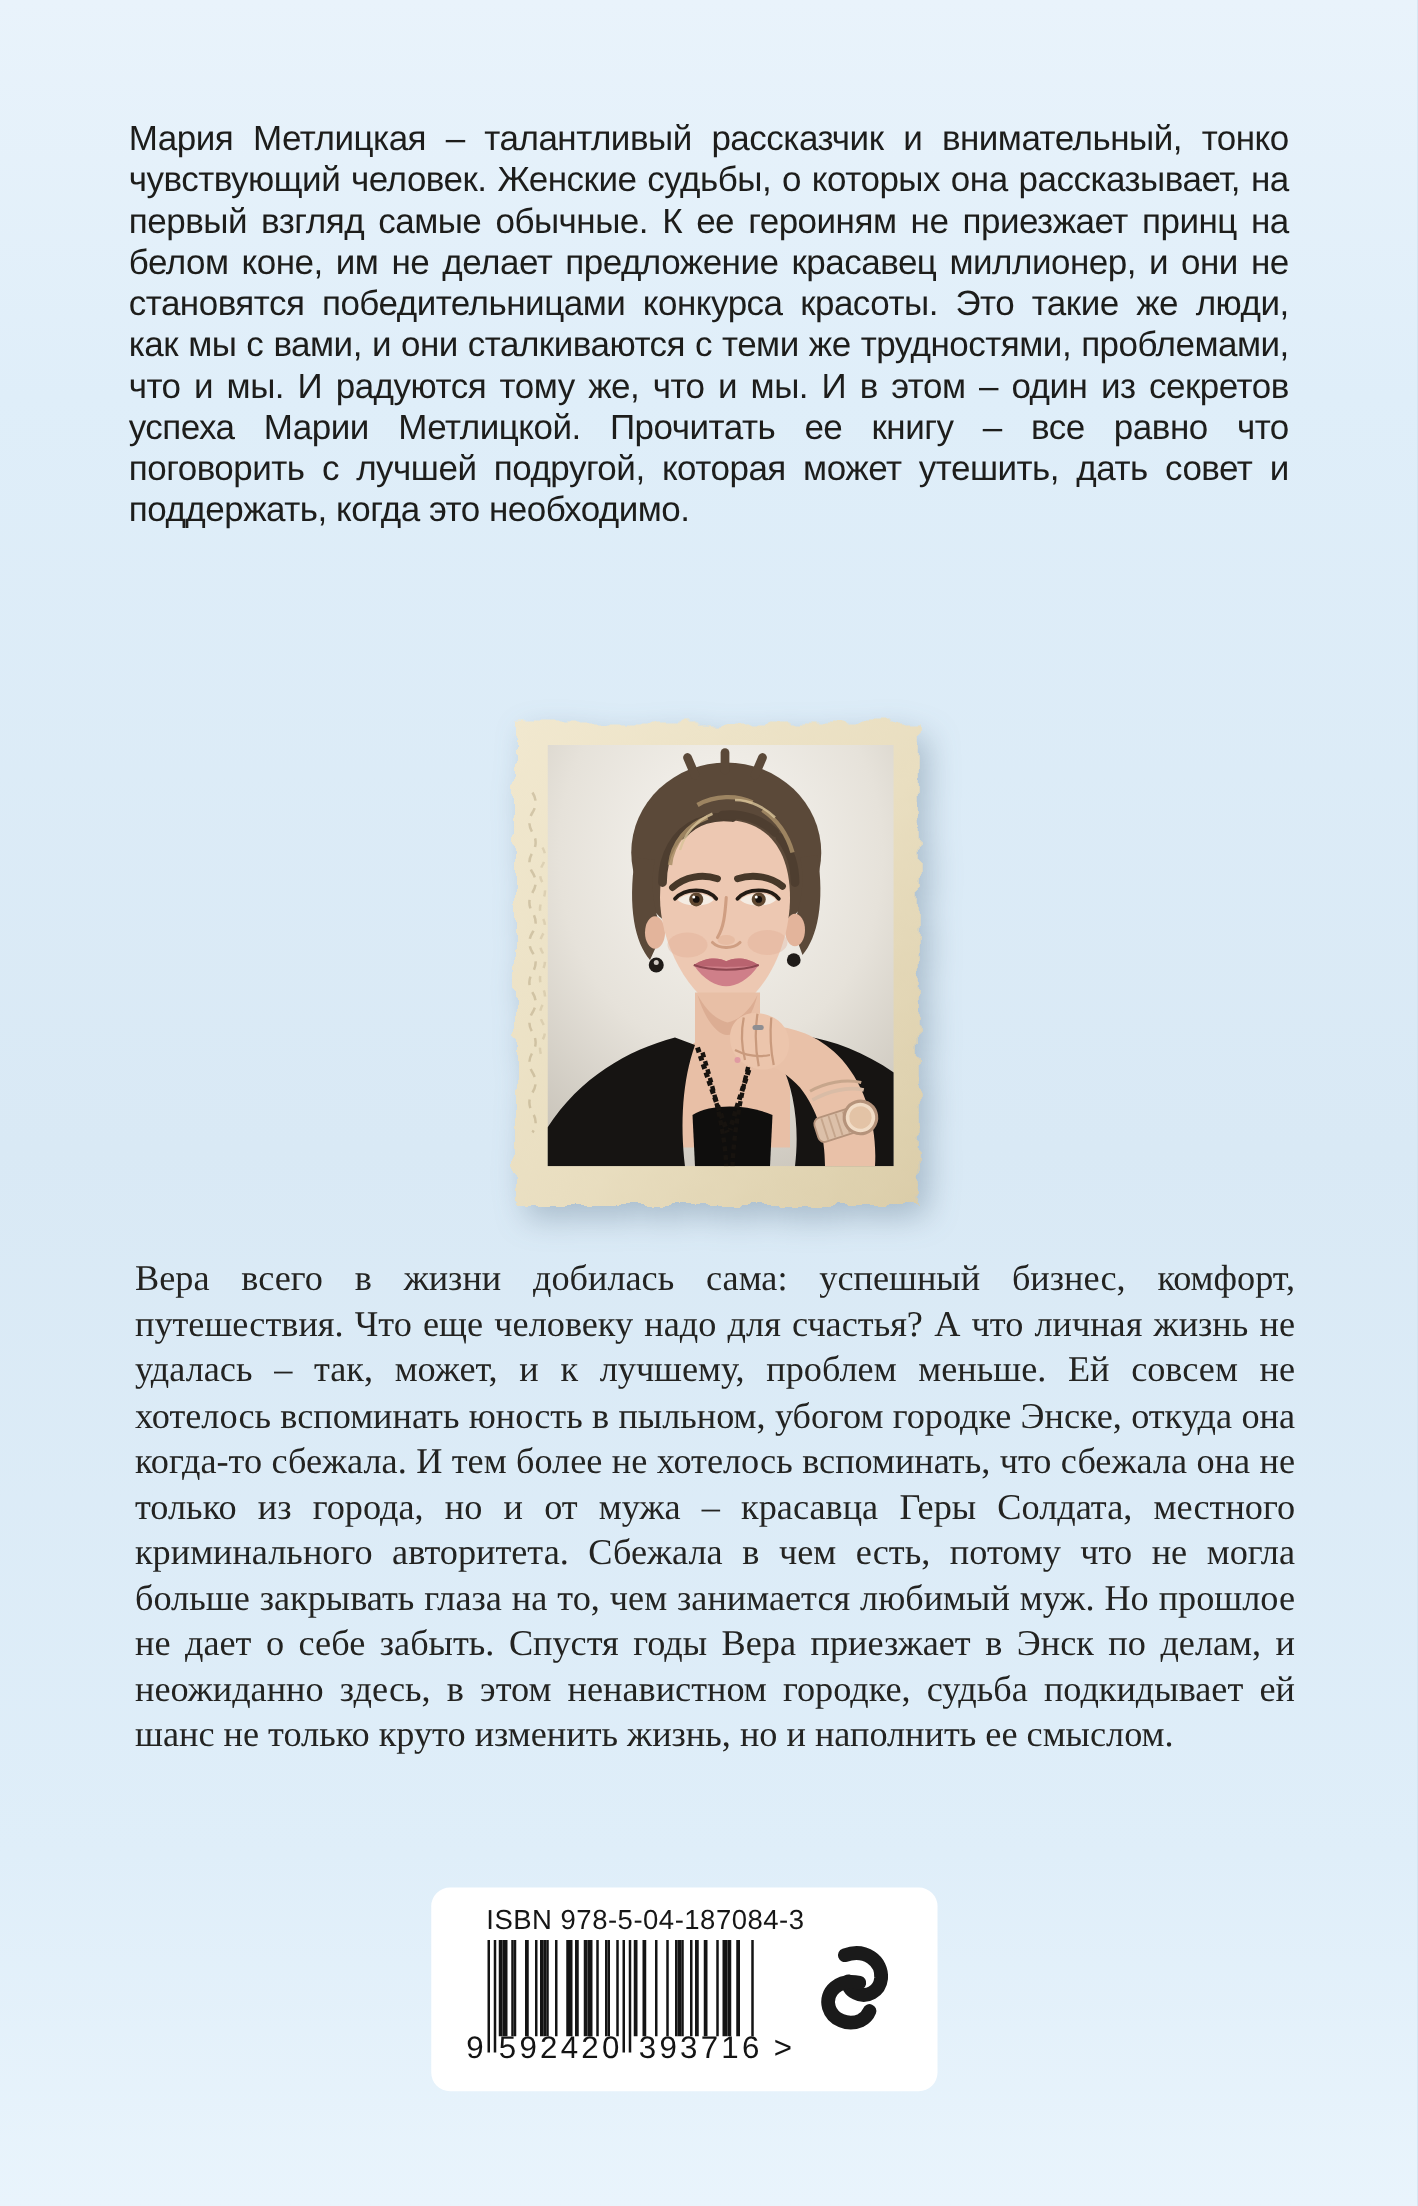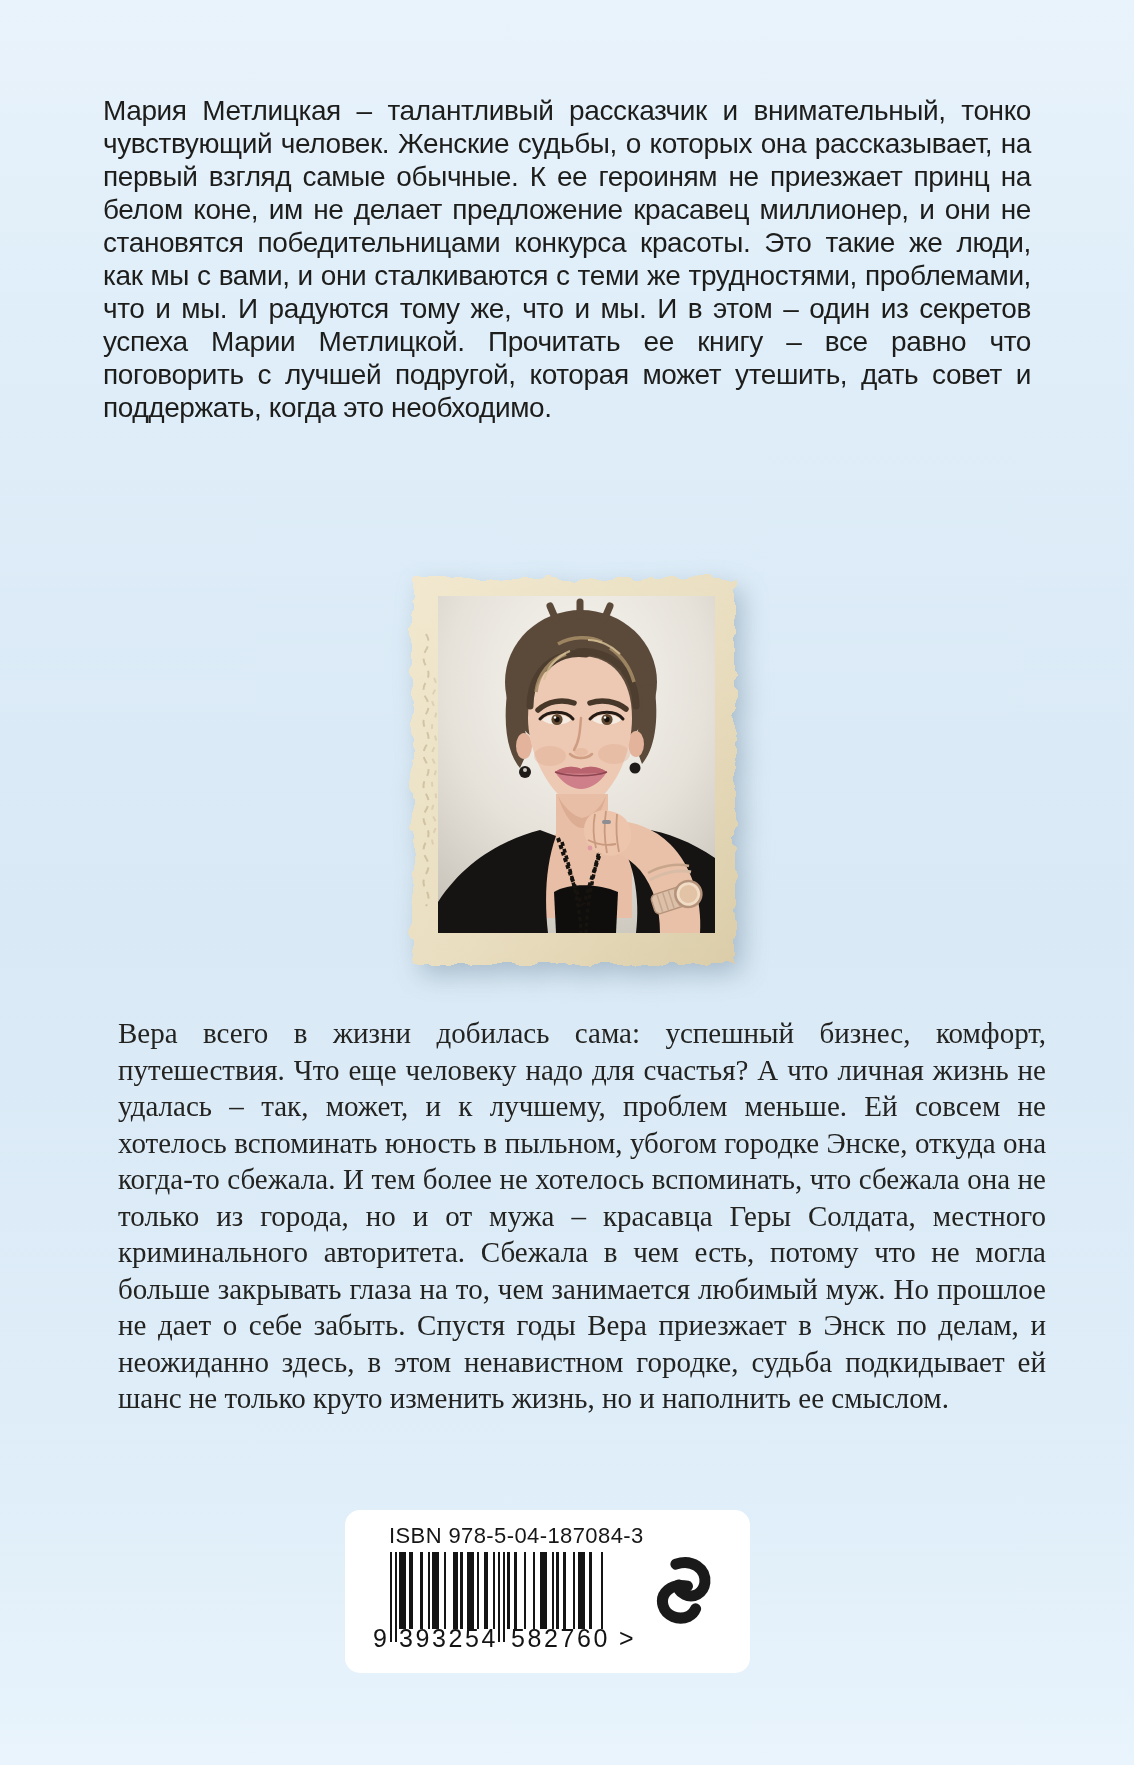--- a/index.html
+++ b/index.html
@@ -4,21 +4,21 @@
 <style>
   html,body{margin:0;padding:0;background:#cfe2f0;}
   .page{position:relative;width:1134px;height:1765px;overflow:hidden;
         background:linear-gradient(180deg,#e9f3fb 0%,#dfeef9 18%,#d9e9f5 52%,#dfeef9 84%,#e9f4fc 100%);
         font-family:"Liberation Sans",sans-serif;}
   .p1{position:absolute;left:103px;top:94px;width:928px;
       font-family:"Liberation Sans",sans-serif;font-size:28px;line-height:33px;
       letter-spacing:-0.4px;color:#1d1d1b;text-align:justify;margin:0;}
   .p2{position:absolute;left:103px;top:1000px;width:928px;
       font-family:"Liberation Serif","DejaVu Serif",serif;font-size:29px;line-height:36.5px;
-      color:#232321;text-align:justify;margin:15px;}
+      color:#232321;text-align:justify;margin:5px;}
   .paper-svg{position:absolute;left:400px;top:568px;width:345px;height:404px;
       filter:drop-shadow(8px 10px 12px rgba(60,85,110,.30));}
   .portrait-svg{position:absolute;left:438px;top:596px;width:277px;height:337px;}
   .isbn-box{position:absolute;left:345px;top:1510px;width:405px;height:163px;background:#ffffff;border-radius:15px;}
   .isbn-label{position:absolute;left:44px;top:13px;font-size:22px;color:#161616;letter-spacing:0.4px;}
   .ean{position:absolute;left:45px;top:42px;width:226px;height:104px;}
   .bars{position:absolute;left:0;top:0;display:flex;align-items:flex-start;}
   .module{flex:0 0 2.35px;width:2.35px;}
   .module.on{background:#141414;}
   .ean-digit{position:absolute;top:72px;font-size:25px;color:#141414;font-family:"Liberation Sans",sans-serif;}
@@ -274,22 +274,22 @@
           <div class="module" style="height: 77px;"></div>
           <div class="module on" style="height: 77px;"></div>
           <div class="module" style="height: 77px;"></div>
           <div class="module" style="height: 77px;"></div>
           <div class="module" style="height: 77px;"></div>
           <div class="module" style="height: 77px;"></div>
           <div class="module on" style="height: 77px;"></div>
           <div class="module" style="height: 77px;"></div>
         </div>
       <span class="ean-digit d-lead">9</span>
-      <span class="ean-digit d-g1">393254</span>
-      <span class="ean-digit d-g2">582760</span>
+      <span class="ean-digit d-g1">592420</span>
+      <span class="ean-digit d-g2">393716</span>
       <span class="ean-digit d-tr">&gt;</span>
     </div>
     <svg class="eksmo" viewBox="0 0 100 120">
       <g fill="none" stroke="#1a1a1a" stroke-width="19" stroke-linecap="round">
         <path d="M 36 12 C 64 2 88 20 86 44 C 84 62 66 72 51 64 C 43 60 40 54 41 48"></path>
         <path d="M 56 50 C 28 44 8 62 14 84 C 19 101 40 110 58 102 C 64 99 68 94 70 89"></path>
       </g>
     </svg>
   </div>
 

